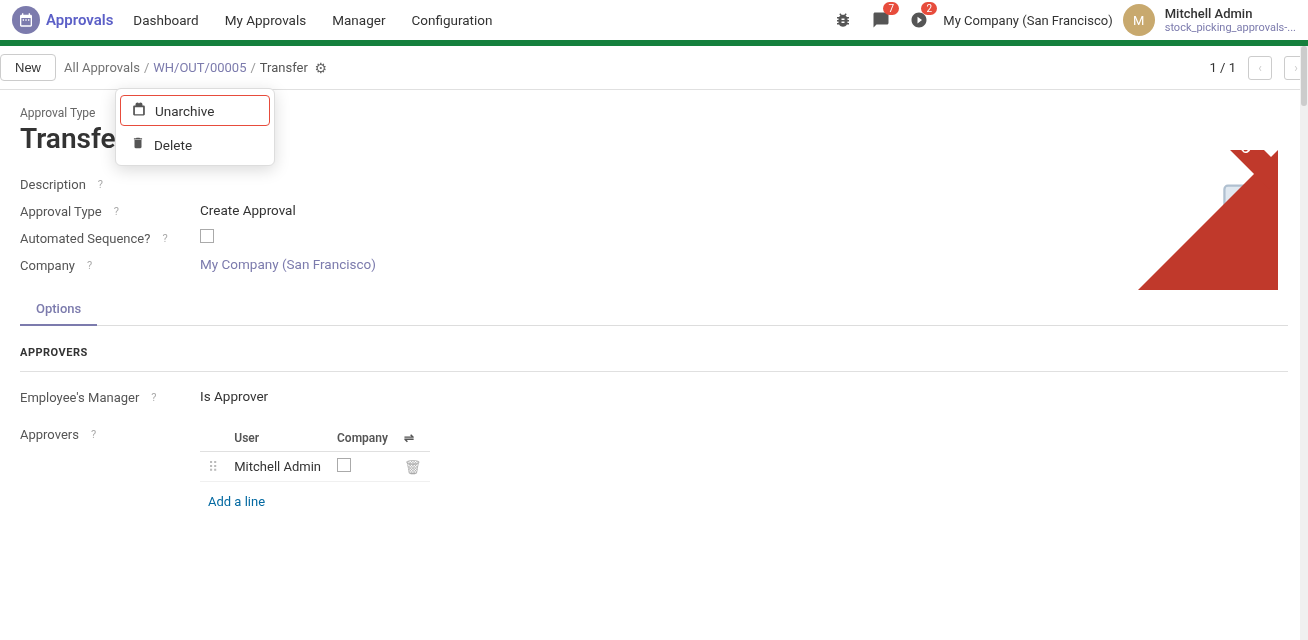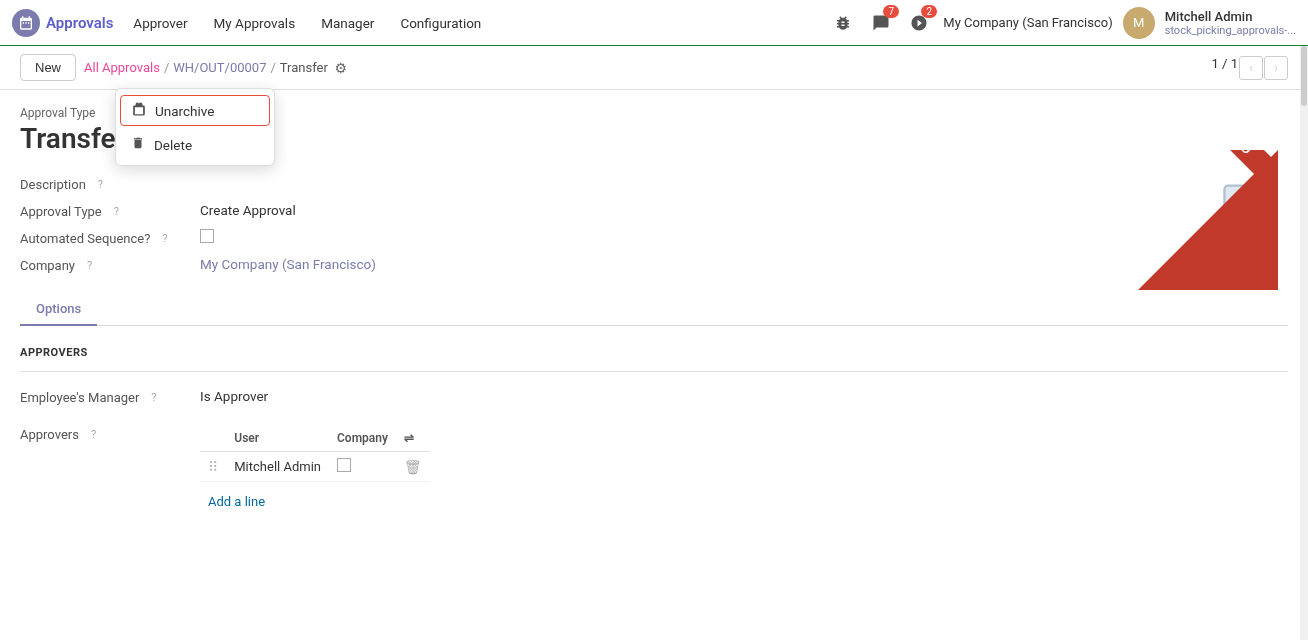--- a/index.html
+++ b/index.html
@@ -4,21 +4,21 @@
   <style>
     * { box-sizing: border-box; margin: 0; padding: 0; }
     body { font-family: -apple-system, BlinkMacSystemFont, 'Segoe UI', Roboto, sans-serif; font-size: 14px; color: #333; background: #fff; }
 
     
     .top-nav {
       display: flex;
       align-items: center;
       height: 46px;
       background: #fff;
-      border-bottom: 1px solid #15803d;
+      border-bottom: 6px solid #15803d;
       padding: 0 12px;
       gap: 0;
     }
     .nav-logo {
       display: flex;
       align-items: center;
       gap: 6px;
       margin-right: 8px;
     }
     .nav-logo-icon {
@@ -100,59 +100,59 @@
       font-size: 11px;
       cursor: pointer;
     }
     .user-info .username { font-size: 13px; font-weight: 500; }
     .user-info .user-tag { color: #7c7bad; font-size: 11px; }
 
     
     .toolbar {
       display: flex;
       align-items: center;
-      padding: 8px 20px;
+      padding: 8px 0;
       border-bottom: 1px solid #e0e0e0;
       gap: 8px;
       background: #fff;
     }
     .btn-new {
       background: #fff;
       border: 1px solid #ccc;
       border-radius: 4px;
       padding: 5px 14px;
       font-size: 13px;
       cursor: pointer;
       color: #333;
     }
     .breadcrumb {
       display: flex;
       align-items: center;
       gap: 4px;
       font-size: 13px;
     }
-    .breadcrumb-link { color: #ec4899; cursor: pointer; }
+    .breadcrumb-link { color: #737373; cursor: pointer; }
     .breadcrumb-sep { color: #999; }
     .breadcrumb-current { color: #7c7bad; cursor: pointer; }
     .breadcrumb-page { color: #555; }
     .gear-icon {
       display: inline-flex;
       align-items: center;
       justify-content: center;
       width: 18px;
       height: 18px;
       cursor: pointer;
       color: #666;
       font-size: 14px;
     }
     .pagination {
       margin-left: auto;
       display: flex;
-      align-items: flex-start;
-      gap: 1px;
+      align-items: center;
+      gap: 12px;
       font-size: 13px;
       color: #333;
     }
     .pag-btn {
       border: 1px solid #ccc;
       background: #fff;
       border-radius: 3px;
       width: 24px;
       height: 24px;
       display: flex;
@@ -358,21 +358,21 @@
 <nav class="top-nav">
   <div class="nav-logo">
     <div class="nav-logo-icon">
       <svg width="16" height="16" viewBox="0 0 24 24" fill="white">
           <path d="M9 11H7v2h2v-2zm4 0h-2v2h2v-2zm4 0h-2v2h2v-2zm2-7h-1V2h-2v2H8V2H6v2H5c-1.1 0-2 .9-2 2v14c0 1.1.9 2 2 2h14c1.1 0 2-.9 2-2V6c0-1.1-.9-2-2-2zm0 16H5V9h14v11z"></path>
         </svg>
     </div>
     <span class="nav-title">Approvals</span>
   </div>
   <div class="nav-menu">
-    <div class="nav-menu-item">Approver</div>
+    <div class="nav-menu-item">Dashboard</div>
     <div class="nav-menu-item">My Approvals</div>
     <div class="nav-menu-item">Manager</div>
     <div class="nav-menu-item">Configuration</div>
   </div>
   <div class="nav-right">
     <div class="nav-icon-btn">
       <svg width="18" height="18" viewBox="0 0 24 24" fill="#555">
           <path d="M20 8h-2.81c-.45-.78-1.07-1.45-1.82-1.96L17 4.41 15.59 3l-2.17 2.17C12.96 5.06 12.49 5 12 5s-.96.06-1.41.17L8.41 3 7 4.41l1.62 1.63C7.88 6.55 7.26 7.22 6.81 8H4v2h2.09c-.05.33-.09.66-.09 1v1H4v2h2v1c0 .34.04.67.09 1H4v2h2.81c1.04 1.79 2.97 3 5.19 3s4.15-1.21 5.19-3H20v-2h-2.09c.05-.33.09-.66.09-1v-1h2v-2h-2v-1c0-.34-.04-.67-.09-1H20V8zm-6 8h-4v-2h4v2zm0-4h-4v-2h4v2z"></path>
         </svg>
     </div>
@@ -395,21 +395,21 @@
       <span class="user-tag">stock_picking_approvals-...</span>
     </div>
   </div>
 </nav>
 
 <div class="toolbar">
   <button class="btn-new">New</button>
   <div class="breadcrumb">
     <span class="breadcrumb-link">All Approvals</span>
     <span class="breadcrumb-sep">/</span>
-    <span class="breadcrumb-current">WH/OUT/00007</span>
+    <span class="breadcrumb-current">WH/OUT/00005</span>
     <span class="breadcrumb-sep">/</span>
     <span class="breadcrumb-page">Transfer</span>
     <span class="gear-icon">⚙</span>
   </div>
   <div class="pagination">
     <span>1 / 1</span>
     <div class="pag-btn disabled">‹</div>
     <div class="pag-btn disabled">›</div>
   </div>
 </div>

